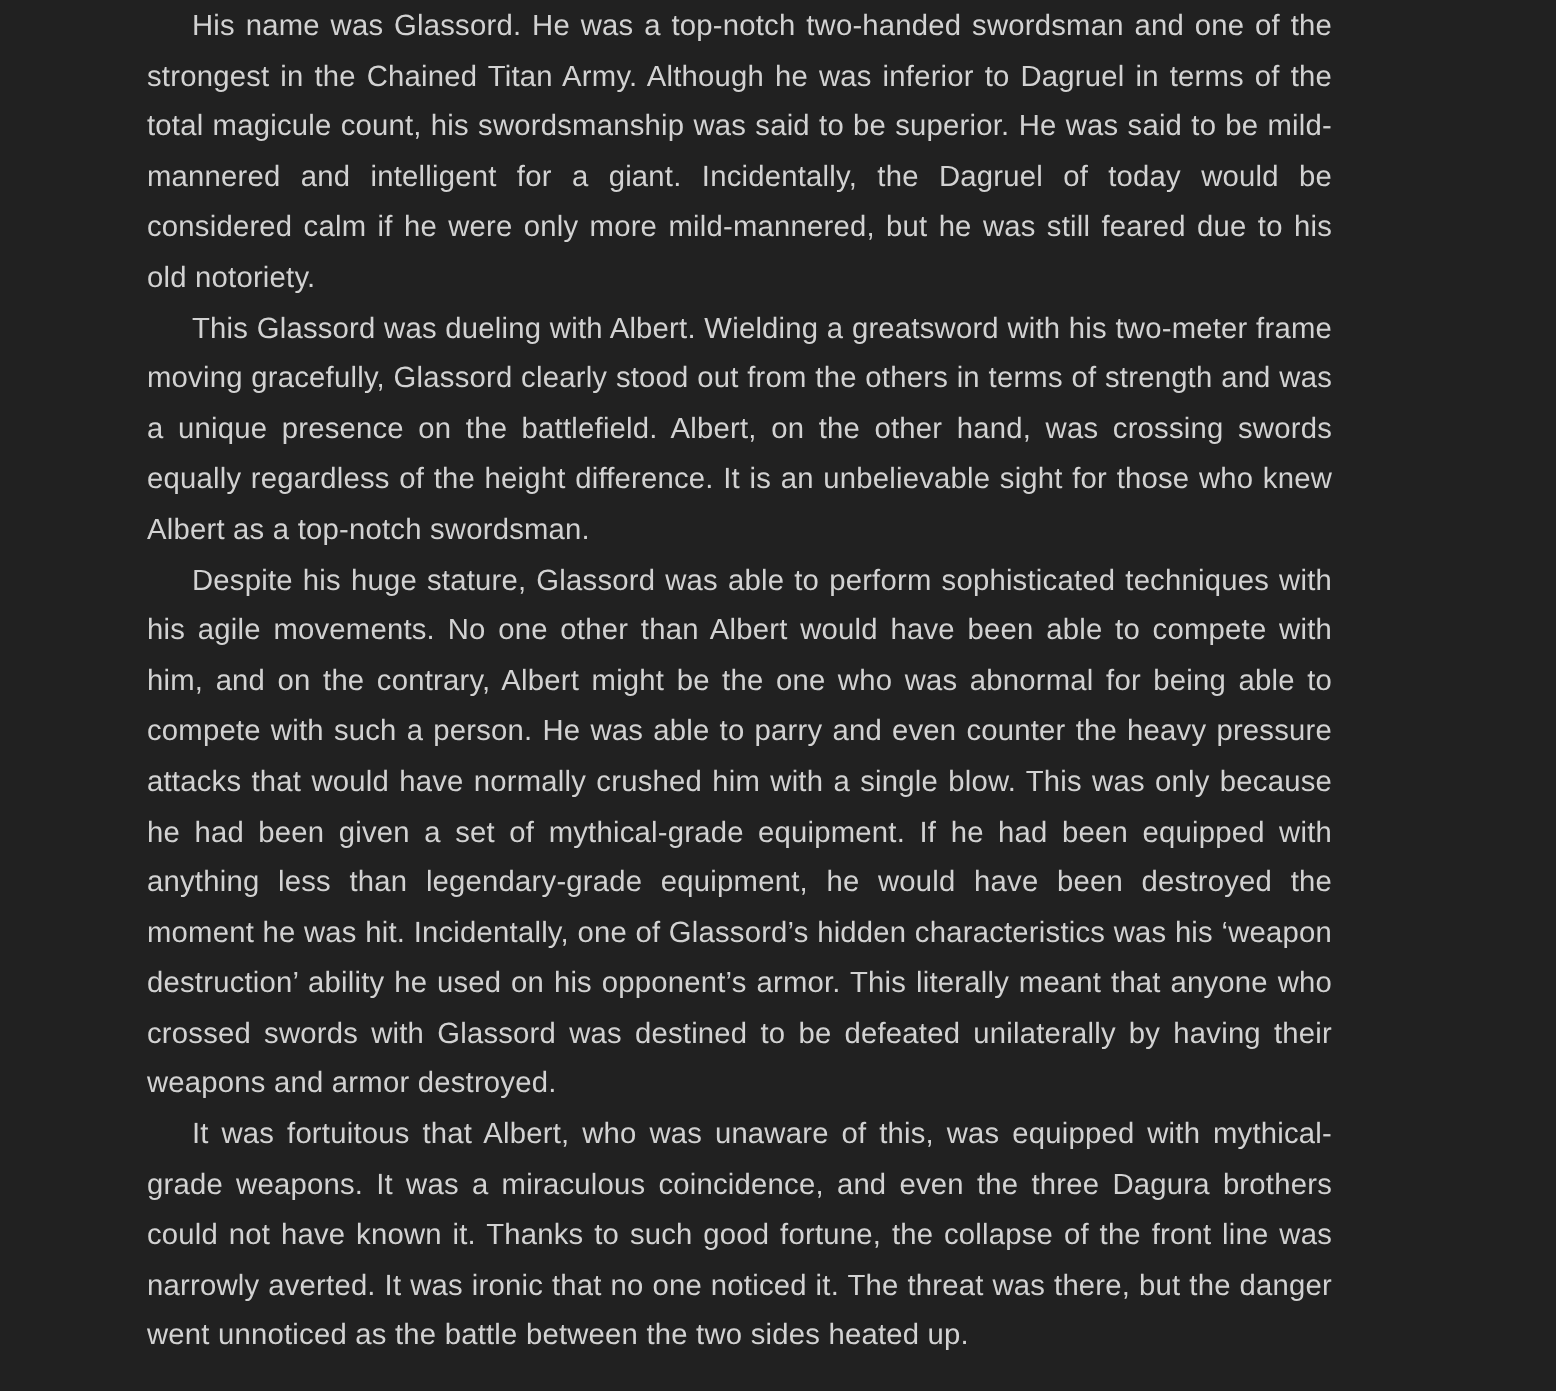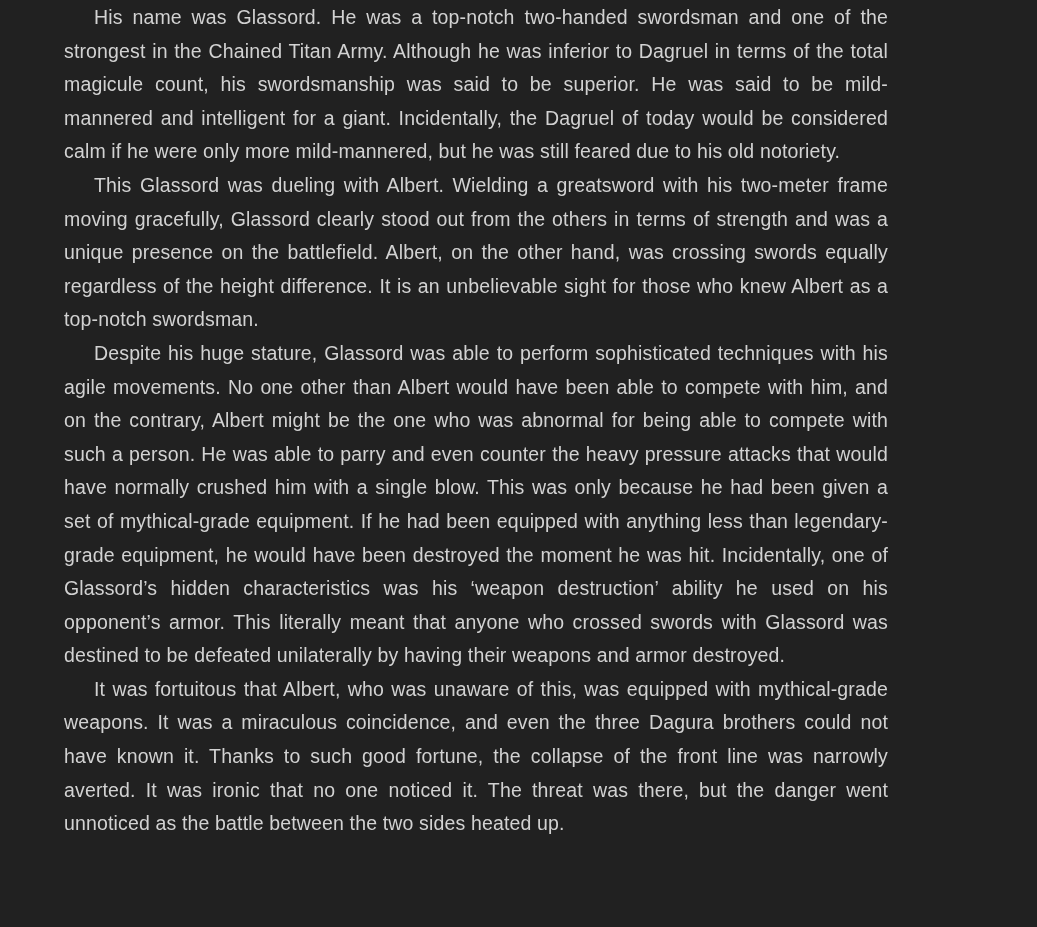--- a/index.html
+++ b/index.html
@@ -10,21 +10,21 @@
     width: 1037px;
     height: 927px;
     overflow: hidden;
     background: #212121;
     font-family: "Liberation Sans", sans-serif;
   }
   .reader-page {
     box-sizing: border-box;
     width: 1037px;
     height: 927px;
-    padding: 1px 149px 0 64px;
+    padding: 1px 149px 0 98px;
   }
   .reader-page p {
     margin: 0;
     padding: 0;
     color: #d2d2d2;
     font-size: 19.5px;
     line-height: 33.6px;
     letter-spacing: 0.15px;
     text-align: justify;
     text-indent: 30px;

